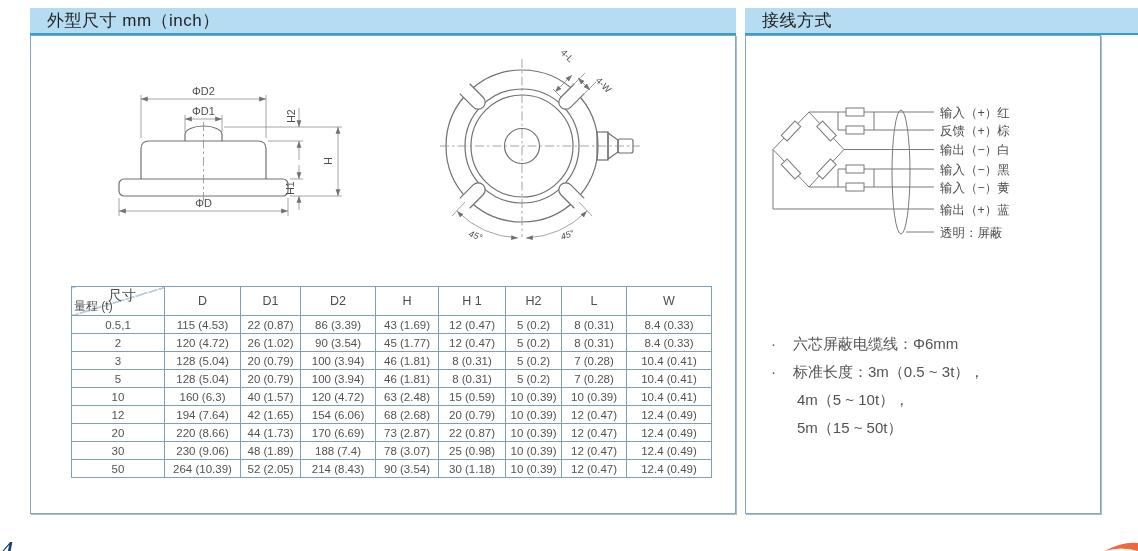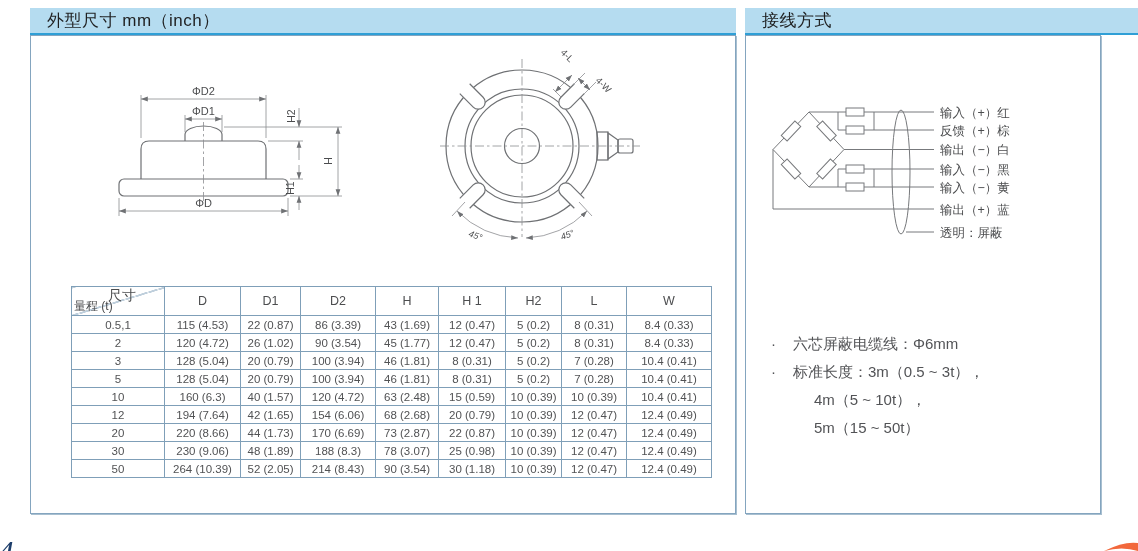--- a/index.html
+++ b/index.html
@@ -18,21 +18,21 @@
   table.dims th{height:28px;font-size:12.5px;color:#4c4d4f;}
   table.dims td{height:17px;font-size:11.5px;}
   th.corner{position:relative;padding:0;
      background-image:linear-gradient(to bottom right,transparent 49.2%,#7f9fb8 49.2%,#7f9fb8 50.8%,transparent 50.8%);}
   .corner-dim{position:absolute;top:0px;left:36px;font-size:14px;color:#4c4d4f;}
   .corner-unit{position:absolute;top:11px;right:3px;font-size:10px;color:#4c4d4f;margin-top:46px;}
   .corner-range{position:absolute;bottom:0px;left:2px;font-size:12px;color:#4c4d4f;}
   
   .note-row{display:flex;height:28px;line-height:28px;font-size:15px;color:#525356;}
   .note-bullet{width:22px;text-align:left;padding-left:2px;}
-  .note-cont{margin-left:45px;}
+  .note-cont{margin-left:28px;}
   
   svg .shape{stroke:#6f7174;stroke-width:1.2;fill:none;}
   svg .thin{stroke:#8b8d90;stroke-width:0.8;fill:none;}
   svg .dash{stroke:#8b8d90;stroke-width:0.8;fill:none;stroke-dasharray:9 3 2.5 3;}
   svg .wire{stroke:#77797c;stroke-width:1;fill:none;}
   svg .rbox{stroke:#77797c;stroke-width:1;fill:#ffffff;}
   svg .notch{stroke:#6f7174;stroke-width:1.2;fill:#ffffff;}
   svg text{fill:#4b4c4e;font-family:"Liberation Sans","DejaVu Sans",sans-serif;}
   .page-num{font-family:"Liberation Serif","DejaVu Serif",serif;font-weight:bold;font-style:italic;
             font-size:22px;color:#1d3e6b;}
@@ -241,21 +241,21 @@
                 <td>73 (2.87)</td>
                 <td>22 (0.87)</td>
                 <td>10 (0.39)</td>
                 <td>12 (0.47)</td>
                 <td>12.4 (0.49)</td>
               </tr>
               <tr>
                 <td>30</td>
                 <td>230 (9.06)</td>
                 <td>48 (1.89)</td>
-                <td>188 (8.3)</td>
+                <td>188 (7.4)</td>
                 <td>78 (3.07)</td>
                 <td>25 (0.98)</td>
                 <td>10 (0.39)</td>
                 <td>12 (0.47)</td>
                 <td>12.4 (0.49)</td>
               </tr>
               <tr>
                 <td>50</td>
                 <td>264 (10.39)</td>
                 <td>52 (2.05)</td>

